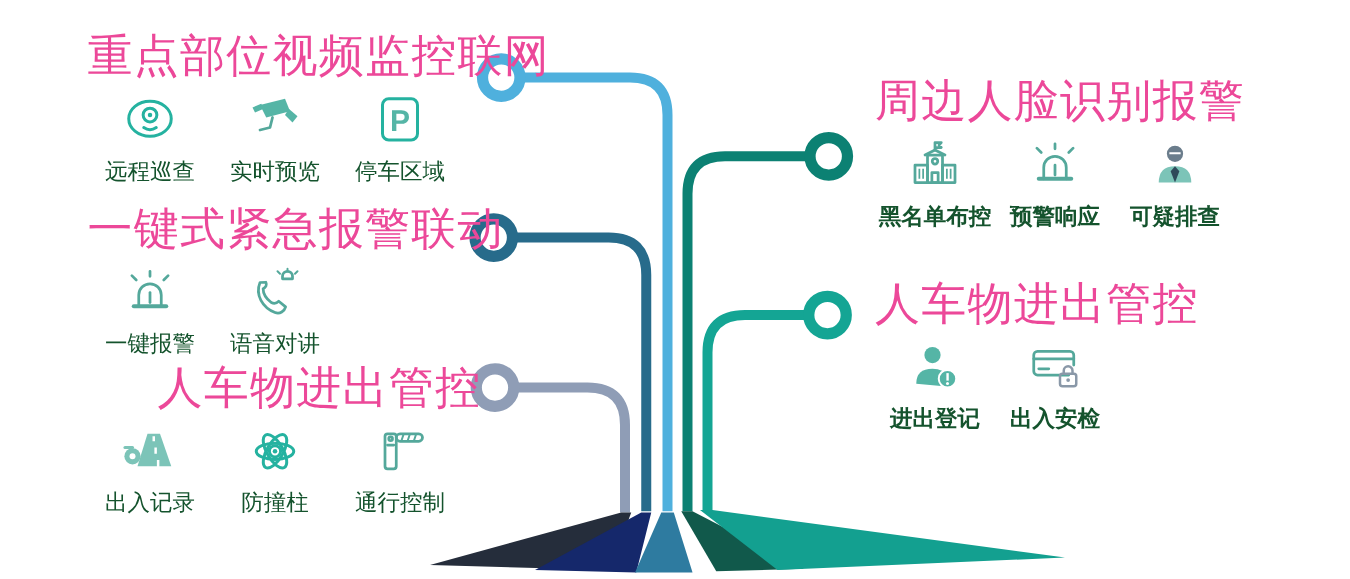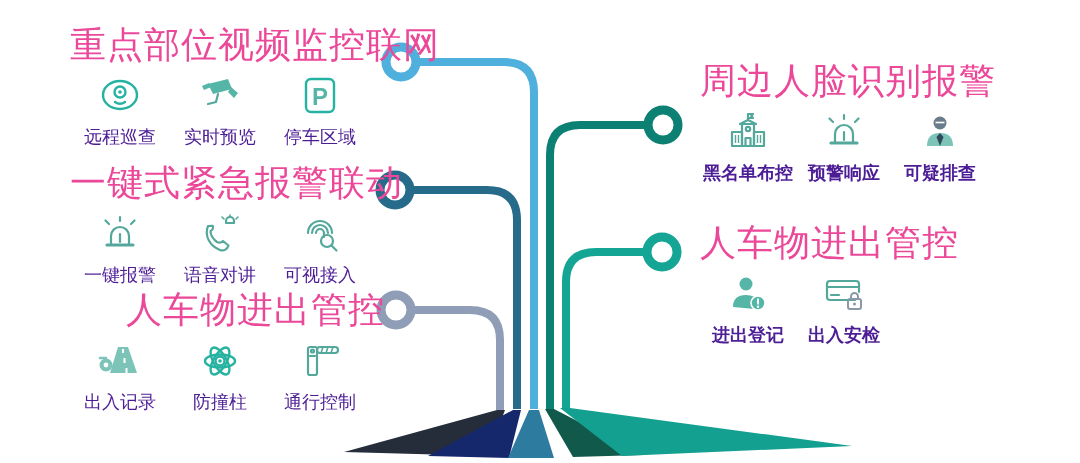--- a/index.html
+++ b/index.html
@@ -15,21 +15,21 @@
   }
   .sec.left{width:315px;left:70px;}
   .sec.left .sec-title{text-align:right;}
   .sec.right{width:292px;left:700px;}
   .sec.right .sec-title{text-align:left;}
   .features{display:flex;margin-top:12px;}
   .sec.left .feature{width:100px;}
   .sec.right .feature{width:96px;font-weight:bold;}
   .feature{display:flex;flex-direction:column;align-items:center;}
   .icon-box{height:44px;display:flex;align-items:flex-end;justify-content:center;}
-  .feature-label{margin-top:7px;font-size:18px;color:#4c1d95;white-space:nowrap;text-align:center;}
+  .feature-label{margin-top:7px;font-size:18px;color:#14532d;white-space:nowrap;text-align:center;}
   
   .st{stroke:#54a89b;fill:none;stroke-width:2.2;stroke-linecap:round;stroke-linejoin:round;}
   .st-b{stroke:#25b2a0;fill:none;stroke-width:2.4;stroke-linecap:round;stroke-linejoin:round;}
   .fl{fill:#55b5a6;}
   .fl-light{fill:#7cc4b8;}
   .gray{fill:#6b7d8c;}
 </style>
 </head>
 <body>
 
@@ -110,32 +110,20 @@
       <div class="feature">
         <div class="icon-box">
           <svg width="46" height="44" viewBox="0 0 46 40">
             <path d="M11 12 c-4 10 2 20 12 24 c4 1.5 7.5 -1 8.5 -4.5 l-5.5 -4.5 c-2 2 -4 2 -6 1 c-4 -3 -6.5 -7 -6.5 -11 c2.2 -1 3.2 -3 2.2 -5.2 z" class="st"></path>
             <path d="M29 9 v-2 a4 4 0 0 1 8 0 v2 z" class="st"></path>
             <path d="M33 3 v-2 M27 5 l-2 -2 M39 5 l2 -2" stroke="#54a89b" stroke-width="1.6" stroke-linecap="round"></path>
           </svg>
         </div>
         <div class="feature-label">语音对讲</div>
       </div>
-      <div class="feature">
-        <div class="icon-box">
-          <svg width="46" height="44" viewBox="0 0 46 40">
-            <path d="M11 19 a12 12 0 0 1 24 0" class="st"></path>
-            <path d="M15 19 a8 8 0 0 1 16 0" class="st"></path>
-            <path d="M19 19 a4 4 0 0 1 8 0 v4" class="st"></path>
-            <circle cx="30" cy="27" r="6" class="st"></circle>
-            <path d="M34.5 31.5 l5 5" class="st"></path>
-          </svg>
-        </div>
-        <div class="feature-label">可视接入</div>
-      </div>
     </div>
   </div>
 
   <div class="sec left" style="top:293px;">
     <div class="sec-title">人车物进出管控</div>
     <div class="features">
       <div class="feature">
         <div class="icon-box">
           <svg width="46" height="44" viewBox="0 0 46 40">
             <path d="M21 6 h10 l9 26 h-27 z" class="fl-light"></path>

